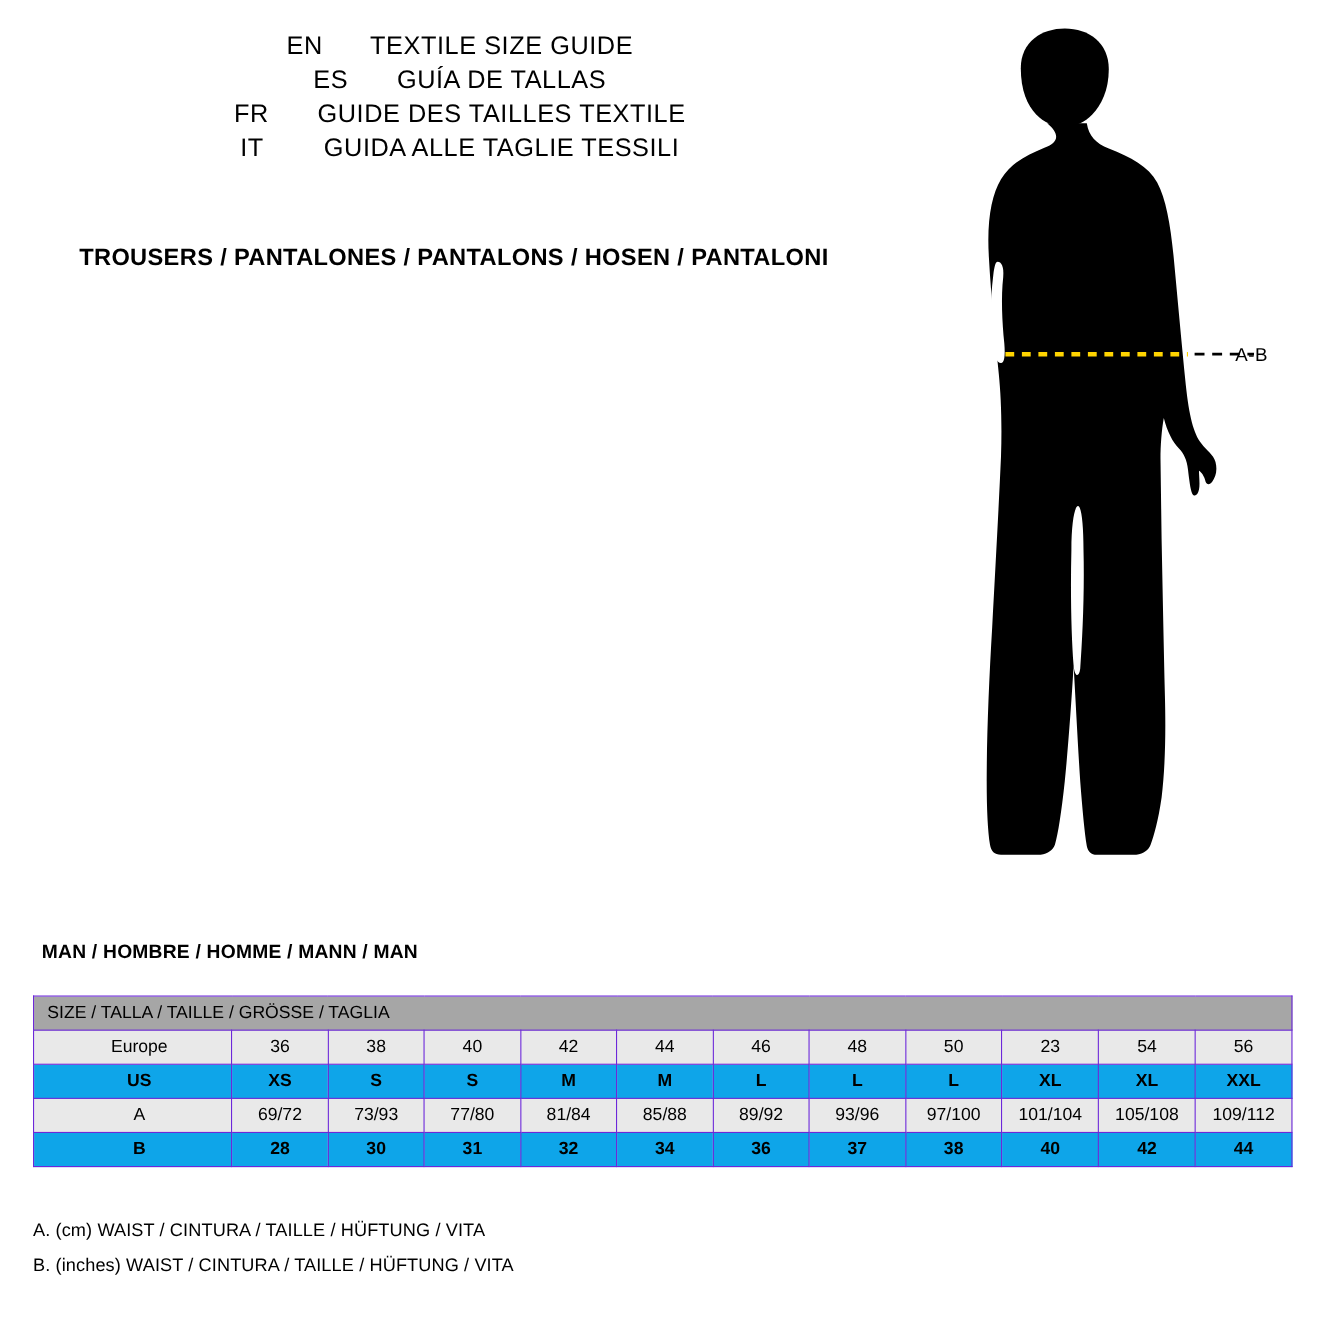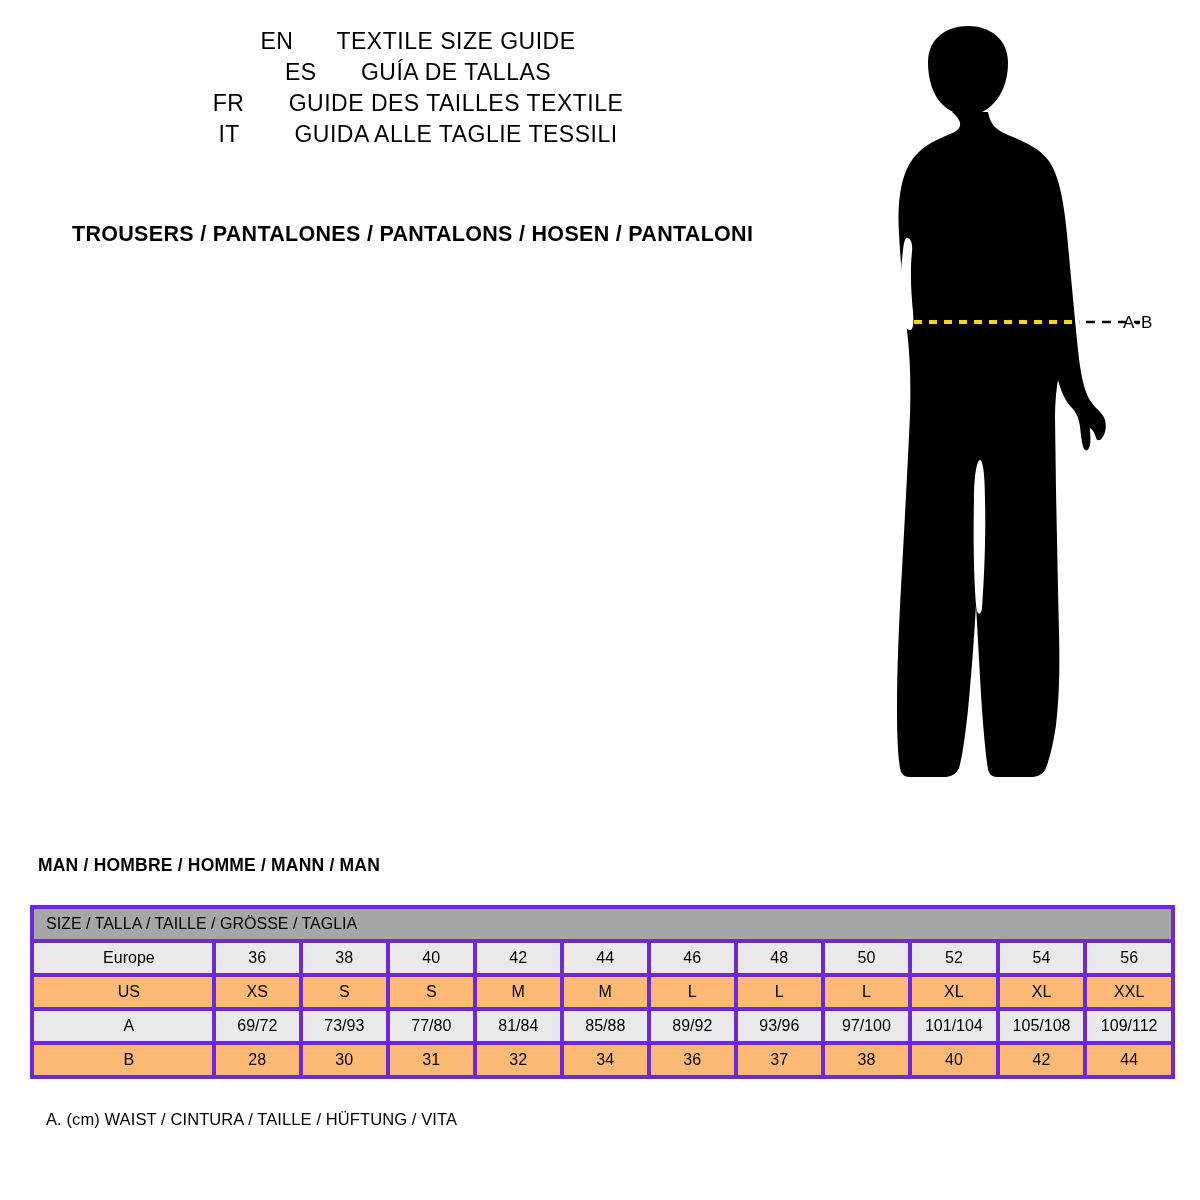--- a/index.html
+++ b/index.html
@@ -76,48 +76,49 @@
   }
   #size-table {
     position: absolute;
     left: 30px;
     top: 905px;
     width: 1145px;
     border-collapse: collapse;
     font-size: 16px;
   }
   #size-table td, #size-table th {
-    border: 4px solid #6d28d9;
+    border: 1px solid #6d28d9;
     padding: 0;
     height: 30px;
     text-align: center;
     font-weight: normal;
     vertical-align: middle;
   }
   #size-table .header-row td {
     background: #a6a6a6;
     text-align: left;
     padding-left: 12px;
     font-size: 16px;
     height: 30px;
   }
   #size-table tbody tr td {
     background: #e9e9e9;
   }
   #size-table tbody tr.alt td {
-    background: #fdba74;
+    background: #0ea5e9;
+    font-weight: bold;
   }
   #size-table td.rowlabel {
     text-align: center;
     padding-left: 12px;
     width: 170px;
   }
   #notes {
     position: absolute;
-    left: 46px;
+    left: 30px;
     top: 1110px;
     font-size: 16.5px;
   }
   #notes div {
     margin-bottom: 12px;
     letter-spacing: .1px;
   }
 </style>
 </head>
 <body>
@@ -227,21 +228,21 @@
     <tr>
       <td class="rowlabel">Europe</td>
       <td>36</td>
       <td>38</td>
       <td>40</td>
       <td>42</td>
       <td>44</td>
       <td>46</td>
       <td>48</td>
       <td>50</td>
-      <td>52</td>
+      <td>23</td>
       <td>54</td>
       <td>56</td>
     </tr>
     <tr class="alt">
       <td class="rowlabel">US</td>
       <td>XS</td>
       <td>S</td>
       <td>S</td>
       <td>M</td>
       <td>M</td>
@@ -278,13 +279,14 @@
       <td>38</td>
       <td>40</td>
       <td>42</td>
       <td>44</td>
     </tr>
   </tbody>
 </table>
 
 <div id="notes">
   <div>A. (cm) WAIST / CINTURA / TAILLE / HÜFTUNG / VITA</div>
+  <div>B. (inches) WAIST / CINTURA / TAILLE / HÜFTUNG / VITA</div>
 </div>
 
 </body></html>

